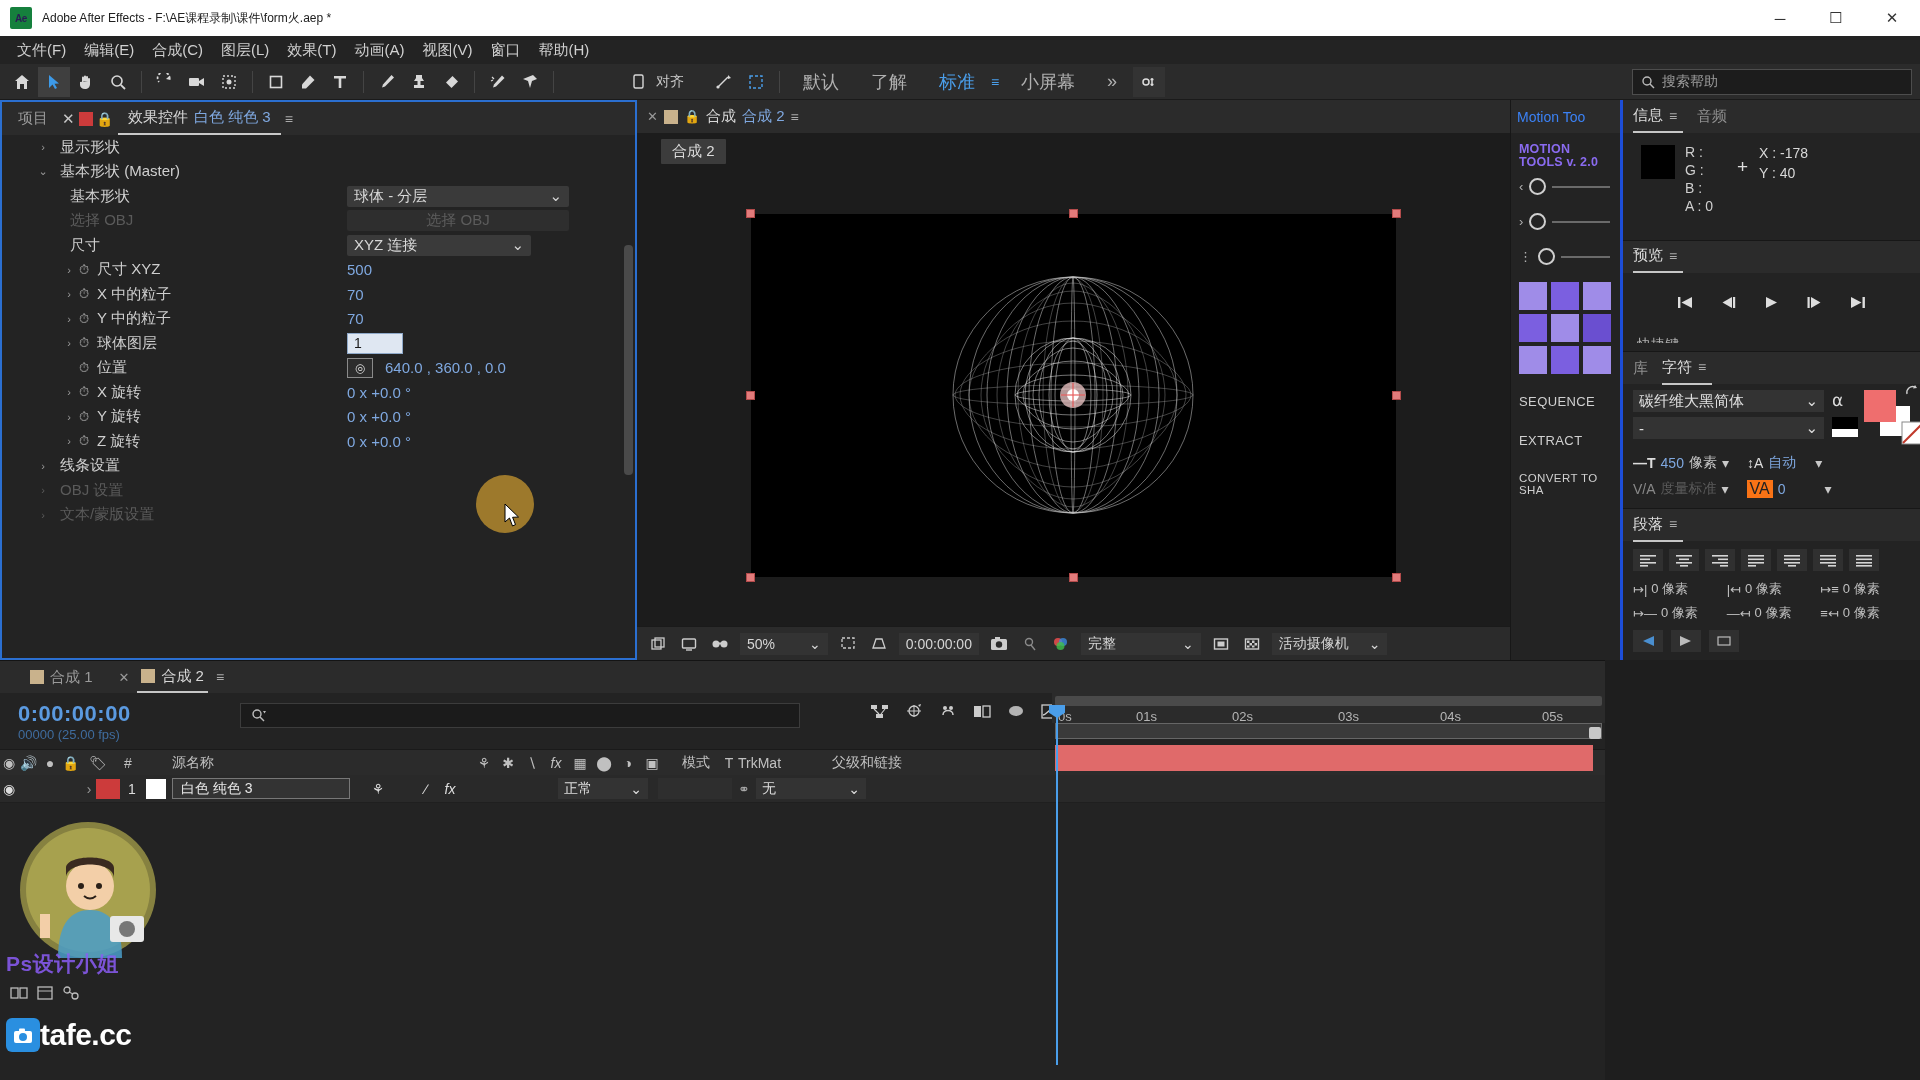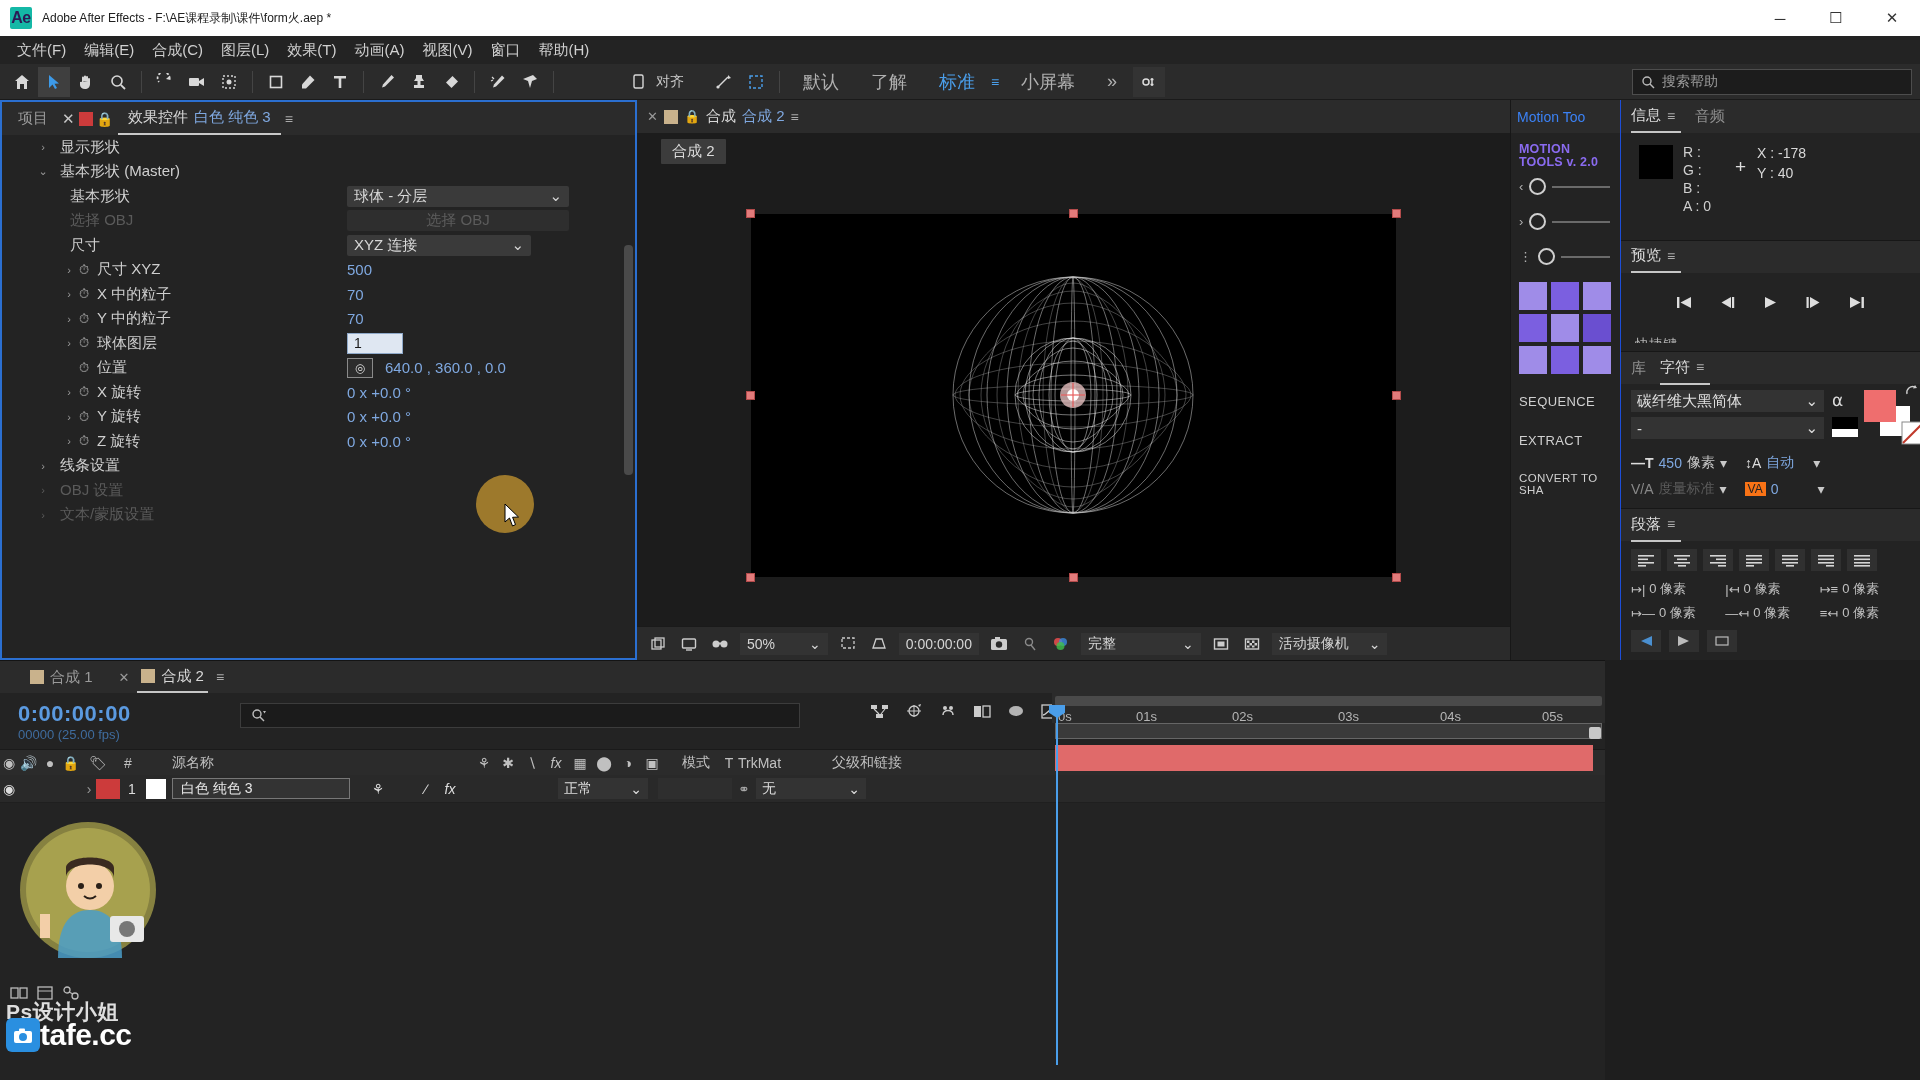--- a/index.html
+++ b/index.html
@@ -13,22 +13,22 @@
   }
   #app { position: relative; width: 1920px; height: 1080px; }
 
   
   .titlebar {
     height: 36px; background: #ffffff; color: #1a1a1a;
     display: flex; align-items: center; padding-left: 10px;
     font-size: 17px;
   }
   .ae-logo {
-    width: 22px; height: 22px; background: #14b8a6; color: #2b1a55;
-    font-size: 16px; font-weight: bold; display: flex;
+    width: 22px; height: 22px; background: #15803d; color: #2b1a55;
+    font-size: 10px; font-weight: bold; display: flex;
     align-items: center; justify-content: center; border-radius: 2px;
     margin-right: 10px; letter-spacing: -0.5px;
   }
   .title-text { flex: 1; font-size: 12px; color: #202020; }
   .win-btns { display: flex; height: 36px; }
   .win-btn {
     width: 56px; height: 36px; display: flex; align-items: center;
     justify-content: center; font-size: 15px; color: #333;
   }
 
@@ -159,21 +159,21 @@
   .mt-row { height: 35px; display: flex; align-items: center; gap: 6px; padding-left: 8px; }
   .mt-knob { width: 17px; height: 17px; border-radius: 50%; border: 2px solid #cfcfcf; }
   .mt-line { flex: 1; height: 2px; background: #6a6a6a; margin-right: 10px; }
   .mt-grid { display: grid; grid-template-columns: repeat(3, 28px); gap: 4px; padding: 8px; }
   .mt-cell { height: 28px; background: #7b5fe0; }
   .mt-cell.l { background: #9f8ce8; }
   .mt-cell.b { background: #6a4fd0; }
   .mt-btn { font-size: 13px; color: #d0d0d0; padding: 12px 0 12px 8px; letter-spacing: .4px; }
 
   
-  .rightcol { width: 300px; background: #232323; display: flex; flex-direction: column; border-left: 1px solid #1d4ed8; }
+  .rightcol { width: 300px; background: #232323; display: flex; flex-direction: column; border-left: 3px solid #1d4ed8; }
   .rp-tabs { height: 33px; background: #2b2b2b; display: flex; align-items: center; padding-left: 10px; gap: 14px; font-size: 15px; color: #8f8f8f; }
   .rp-tabs .on { color: #dcdcdc; border-bottom: 2px solid #c6c6c6; height: 33px; display: flex; align-items: center; gap: 6px; }
   .info-body { height: 120px; display: flex; padding: 10px 0 0 18px; font-size: 14px; color: #c8c8c8; }
   .swatch { width: 34px; height: 34px; background: #000; margin-right: 10px; margin-top: 2px; }
   .rgb { line-height: 18px; color: #cfcfcf; }
   .xy { margin-left: 46px; line-height: 20px; color: #d8d8d8; position: relative; }
   .plus { position: absolute; left: -22px; top: 14px; font-size: 19px; color: #ddd; }
   .prev-body { height: 72px; display: flex; align-items: center; justify-content: center; gap: 24px; color: #ddd; font-size: 15px; }
   .char-body { padding: 6px 10px; }
   .font-sel {
@@ -214,21 +214,21 @@
   .ruler { height: 30px; background: #2b2b2b; position: relative; }
   .ruler-bar { position: absolute; left: 3px; right: 3px; top: 3px; height: 10px; background: #4a4a4a; border-radius: 2px; }
   .tick { position: absolute; top: 16px; font-size: 13px; color: #b5b5b5; }
   .playhead { position: absolute; top: 12px; width: 2px; bottom: 0; background: #4a9eea; }
   .ph-grip { position: absolute; top: 0; left: -7px; width: 16px; height: 13px; background: #4a9eea; clip-path: polygon(0 0,100% 0,100% 60%,50% 100%,0 60%); }
   .workbar { position: absolute; left: 3px; right: 3px; top: 30px; height: 16px; background: #3a3a3a; border: 1px solid #666; }
   .layer-bar { position: absolute; left: 3px; width: 538px; height: 26px; background: #e06a6a; top: 52px; }
 
   
   .wm-char { position: absolute; left: 10px; top: 818px; width: 160px; height: 150px; }
-  .wm-text { position: absolute; left: 6px; top: 950px; font-size: 21px; color: #ffffff; font-weight: bold; opacity: .85; letter-spacing: .5px; margin-top: 48px; }
+  .wm-text { position: absolute; left: 6px; top: 950px; font-size: 21px; color: #8b5cf6; font-weight: bold; opacity: .85; letter-spacing: .5px; }
   .tafe { position: absolute; left: 6px; top: 1018px; display: flex; align-items: center; }
   .tafe-box { width: 34px; height: 34px; background: #2a8fe0; border-radius: 6px; display: flex; align-items: center; justify-content: center; color: #fff; font-size: 20px; }
   .tafe-txt { font-size: 30px; color: #fff; font-weight: bold; letter-spacing: -.5px; }
   .lowerleft-icons { position: absolute; left: 10px; top: 985px; display: flex; gap: 8px; color: #bbb; }
 </style>
 </head>
 <body>
 
 <div id="app">
 
@@ -808,21 +808,21 @@
             <span style="margin-left:14px">▾</span>
           </div>
         </div>
         <div style="display:flex;gap:18px">
           <div class="metrics-row">
             <span style="color:#888">V/A</span>
             <span class="dimmed">度量标准</span>
             <span>▾</span>
           </div>
           <div class="metrics-row">
-            <span style="background:#f97316;color:#222;padding:0 3px;font-size:12px">VA</span>
+            <span style="background:#f97316;color:#222;padding:0 3px;font-size:16px">VA</span>
             <span class="blue">0</span>
             <span style="margin-left:34px">▾</span>
           </div>
         </div>
       </div>
 
       <div class="rp-tabs" style="border-top:1px solid #171717">
         <span class="on">
           <span>段落</span>
           <span class="hamb">≡</span>

